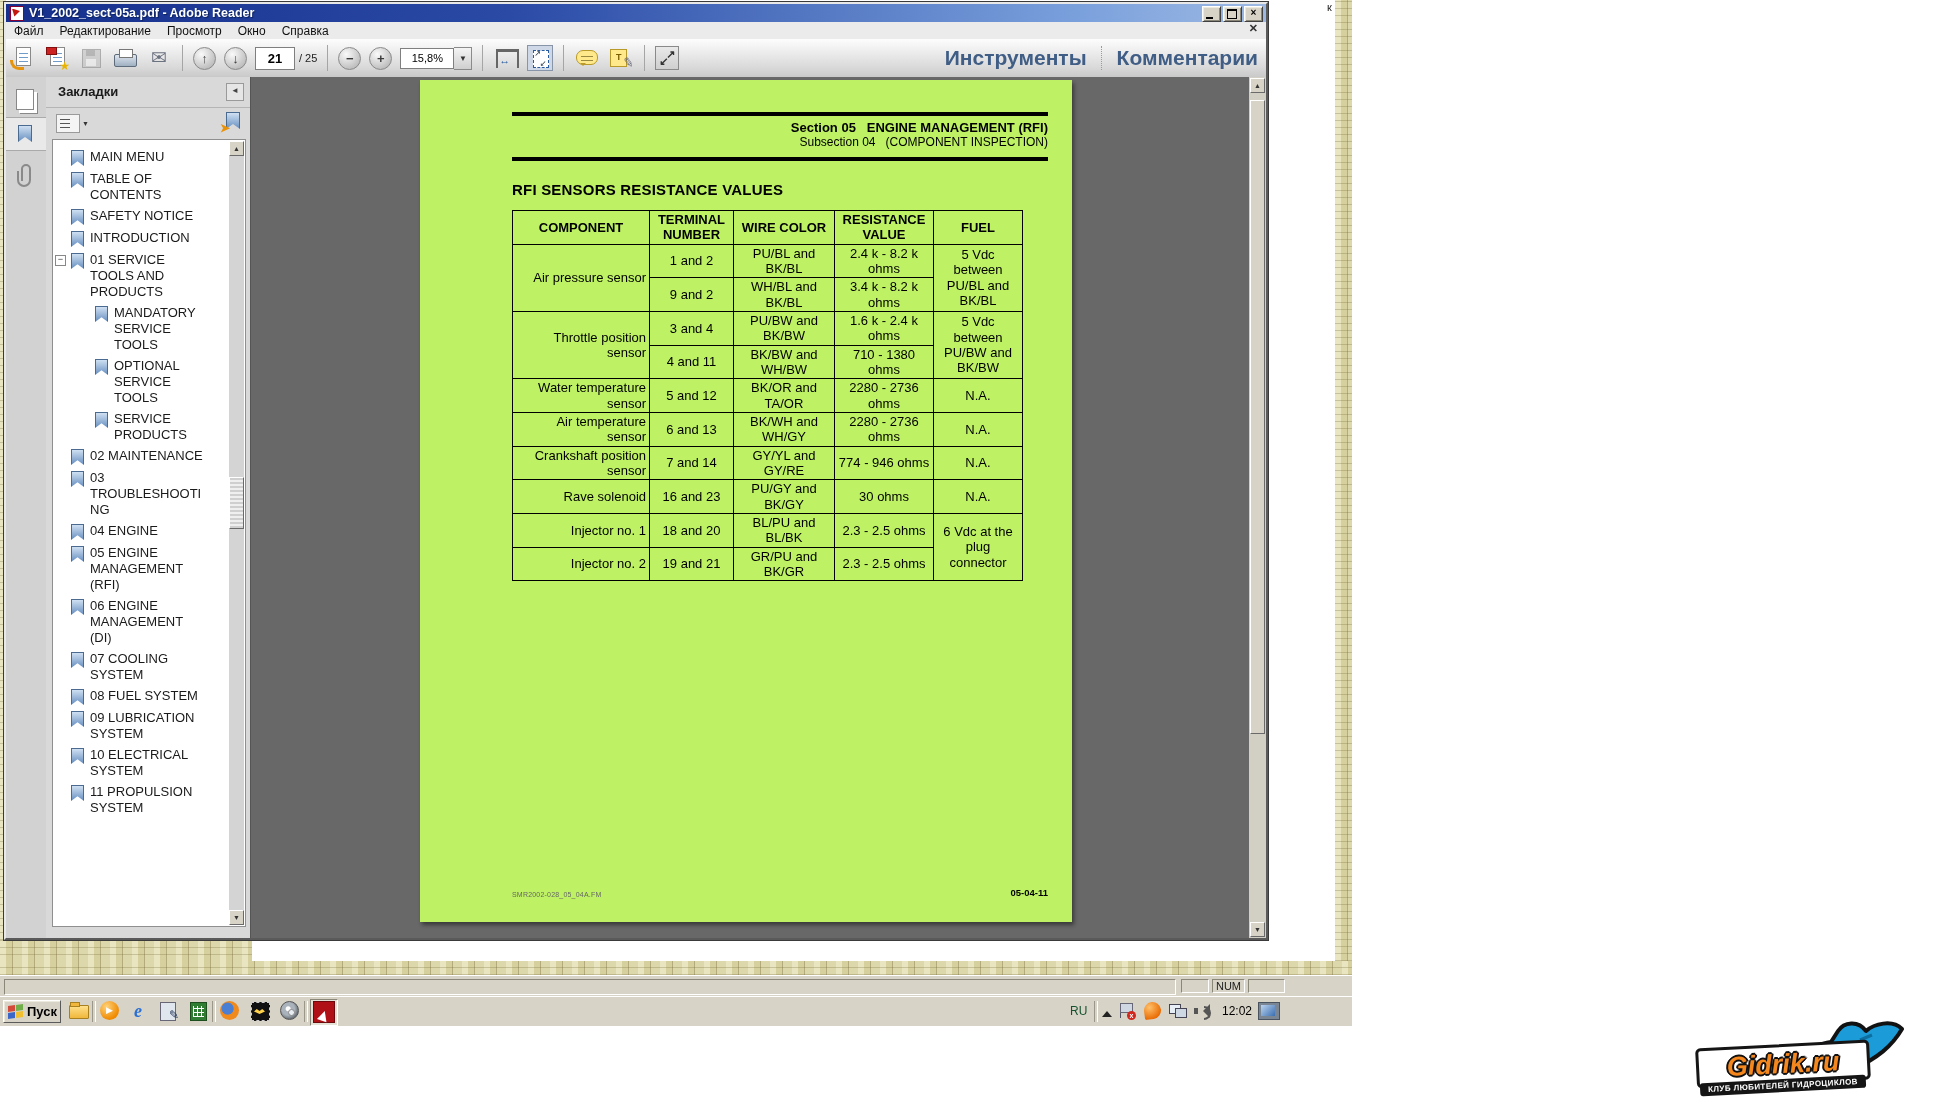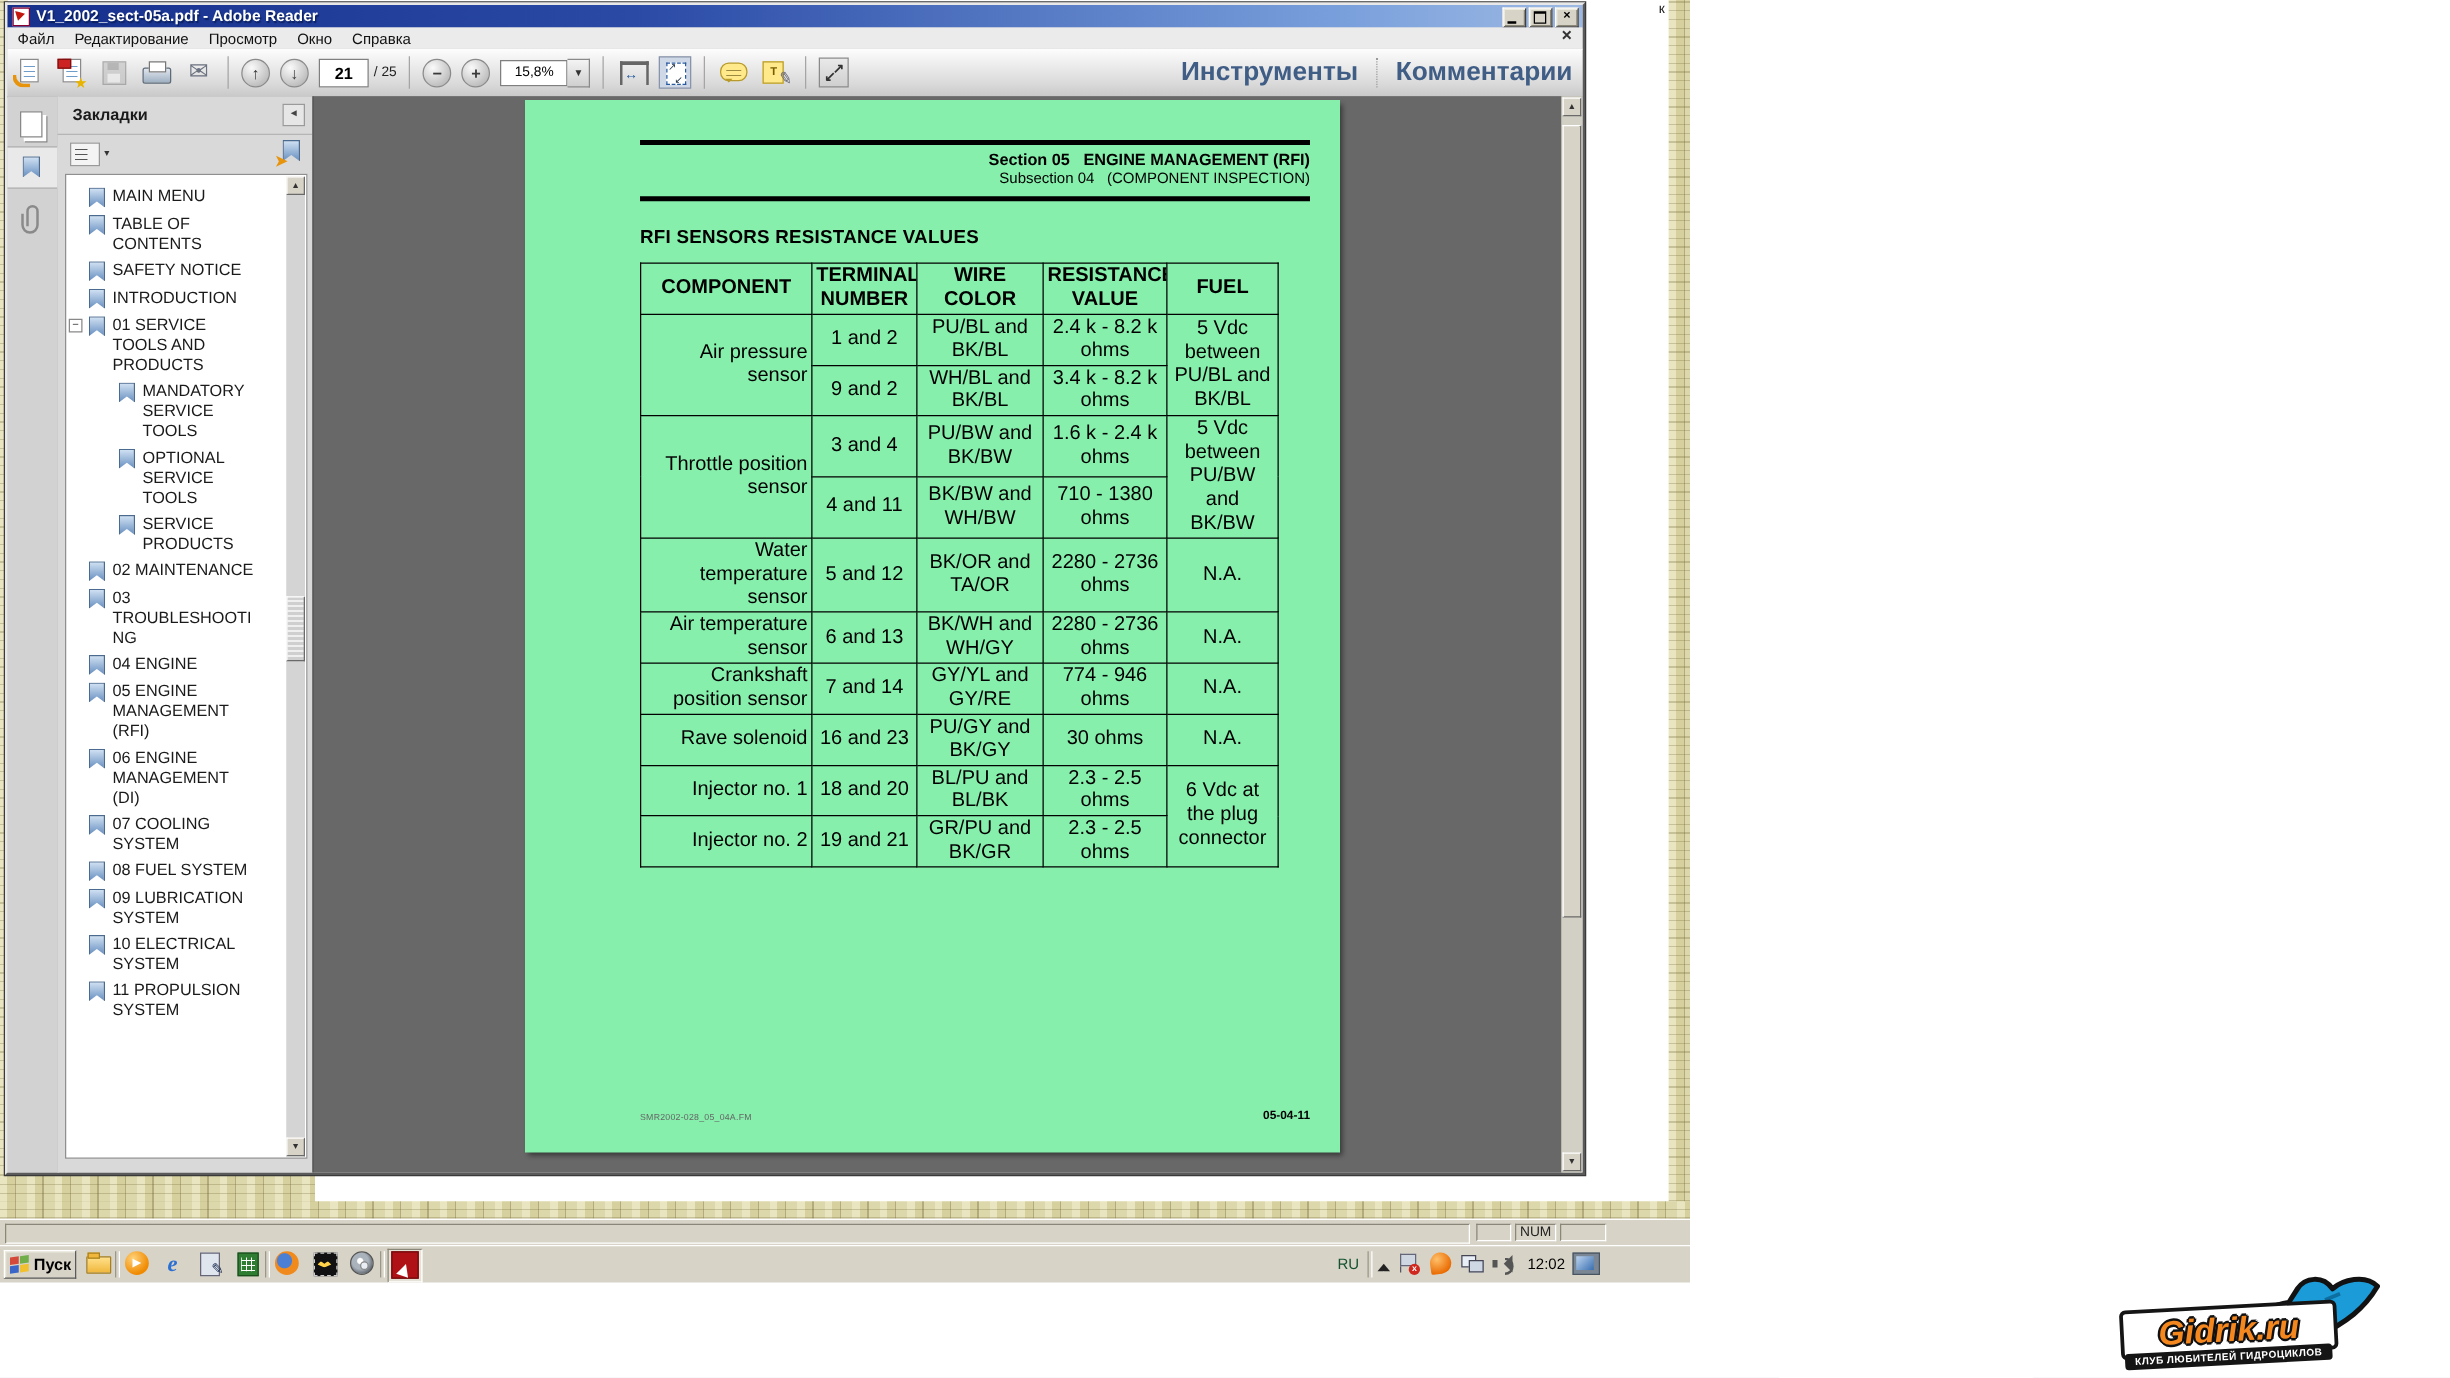--- a/index.html
+++ b/index.html
@@ -121,27 +121,27 @@
   .sbtn{position:absolute;width:15px;height:15px;background:#d7d3c7;border:1px solid;border-color:#fff #6a6a6a #6a6a6a #fff;
       font-size:7px;line-height:13px;text-align:center;color:#333;box-sizing:border-box;}
   .treescroll{right:1px;top:1px;width:15px;height:784px;}
   .treethumb{position:absolute;left:0;top:336px;width:15px;height:52px;border:1px solid;border-color:#fff #6a6a6a #6a6a6a #fff;
       background:repeating-linear-gradient(0deg,#cfcfcf 0 2px,#efefef 2px 4px);box-sizing:border-box;}
 
   
   .docarea{position:absolute;left:244px;top:73px;width:999px;height:861px;background:#686868;border-left:1px solid #555;}
   .vscroll{position:absolute;left:1243px;top:73px;width:17px;height:861px;background:#d2cfc4;}
   .vthumb{position:absolute;left:1px;top:23px;width:15px;height:634px;background:#d7d3c7;border:1px solid;border-color:#fff #6a6a6a #6a6a6a #fff;box-sizing:border-box;}
-  .page{position:absolute;left:414px;top:76px;width:652px;height:842px;background:#86efac;box-shadow:2px 3px 4px rgba(0,0,0,.45);}
+  .page{position:absolute;left:414px;top:76px;width:652px;height:842px;background:#bef264;box-shadow:2px 3px 4px rgba(0,0,0,.45);}
   .rule{position:absolute;left:92px;width:536px;height:4px;background:#000;}
   .sech{position:absolute;left:92px;width:536px;text-align:right;color:#000;white-space:nowrap;}
   .sech .b{font-weight:bold;}
   .pagetitle{position:absolute;left:92px;top:101px;font-size:15px;font-weight:bold;color:#000;letter-spacing:.2px;}
   .rtablewrap{position:absolute;left:92px;top:130px;}
-  table.rtable{border-collapse:collapse;width:510px;font-size:16px;color:#000;table-layout:fixed;padding-left:24px;}
+  table.rtable{border-collapse:collapse;width:510px;font-size:13px;color:#000;table-layout:fixed;padding-left:24px;}
   .rtable th,.rtable td{border:1px solid #000;text-align:center;padding:1px 3px;line-height:1.18;overflow:hidden;}
   .rtable th{font-weight:bold;height:30px;}
   .rtable td{height:16px;}
   .rtable td.c0{text-align:right;padding-left:5px;}
   .pfoot-l{position:absolute;left:92px;top:811px;font-size:7px;color:#666;letter-spacing:.2px;}
   .pfoot-r{position:absolute;left:92px;top:807px;width:536px;text-align:right;font-size:9.5px;font-weight:bold;color:#000;}
 
   
   .numbar{position:absolute;left:0;top:975px;width:1352px;height:21px;background:#d7d3c7;border-top:1px solid #fff;box-sizing:border-box;}
   .numlong{position:absolute;left:4px;top:3px;width:1170px;height:14px;border:1px solid;border-color:#8a8678 #fff #fff #8a8678;}

